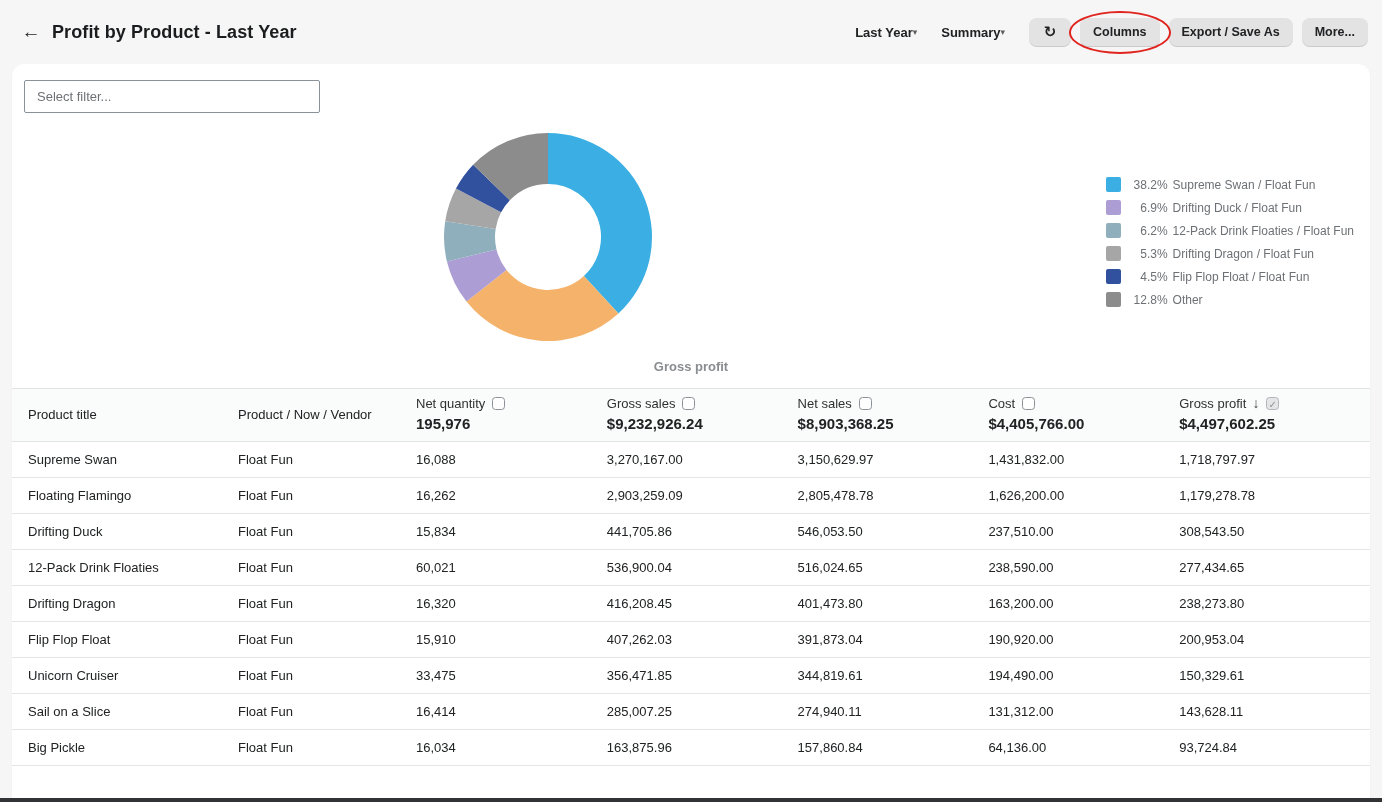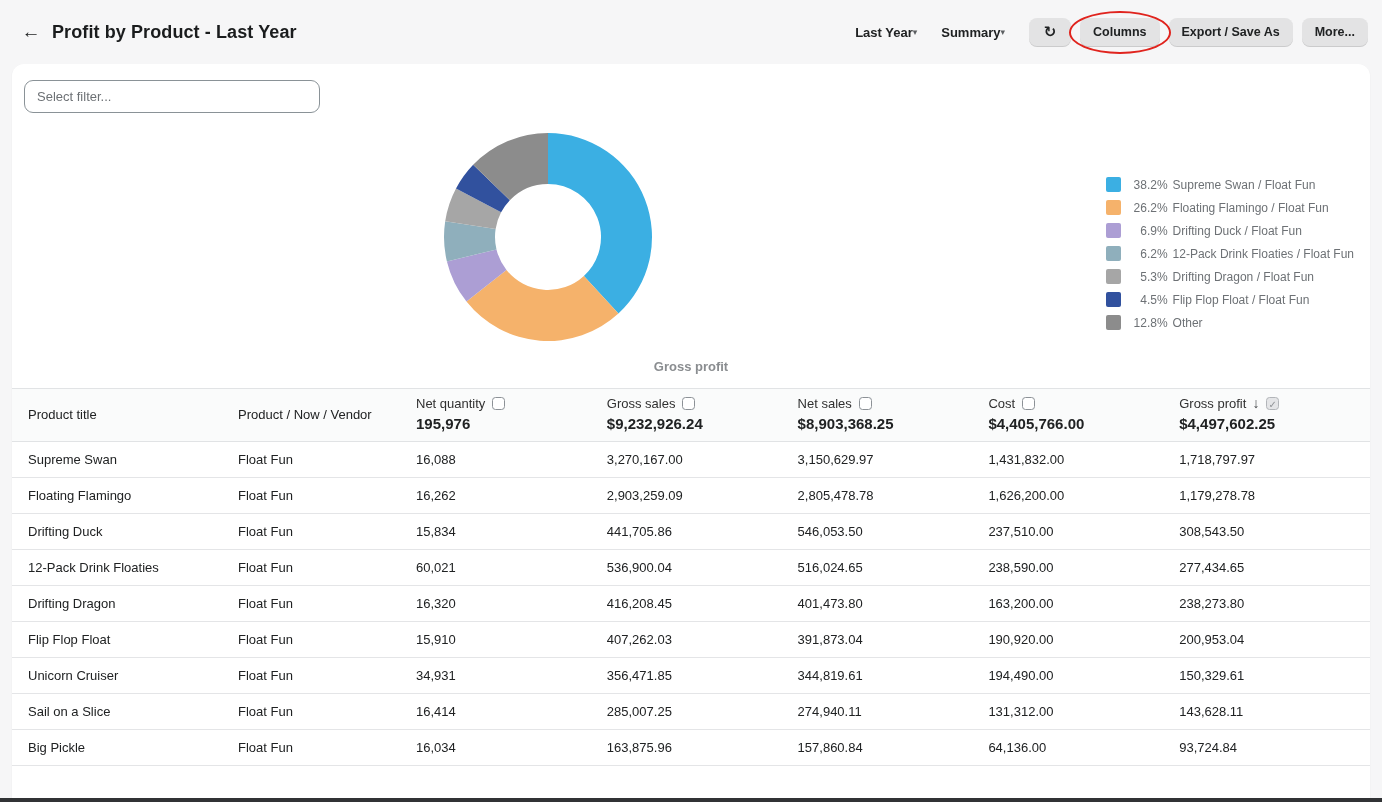--- a/index.html
+++ b/index.html
@@ -67,21 +67,21 @@
     left:12px; right:12px; top:64px; bottom:4px;
     background:#fff;
     border-radius:12px 12px 0 0;
     box-shadow:0 1px 2px rgba(0,0,0,.06);
     overflow:hidden;
   }
   .filter-bar { padding:16px 12px 0 12px; height:49px; }
   .filter-input {
     width:296px; height:33px;
     border:1.5px solid #8a9297;
-    border-radius:9px;
+    border-radius:2px;
     padding:0 12px;
     font-size:13px;
     font-family:inherit;
     color:#202223;
     background:#fff;
     outline:none;
   }
   .filter-input::placeholder { color:#6d7175; }
   
   .chart-section { position:relative; height:275px; }
@@ -200,25 +200,20 @@
         <path d="M35.14584600901543,37.79989175704813 A104,104 0 0 1 109.99999999999999,6 L109.99999999999999,57 A53,53 0 0 0 71.85317152382517,73.20571406849568 Z" fill="#8C8C8C"></path>
       </svg>
     <div class="chart-caption">Gross profit</div>
     <ul class="legend" id="legend">
         <li>
           <span class="swatch" style="background: rgb(59, 175, 227);"></span>
           <span class="pct">38.2%</span>
           <span>Supreme Swan / Float Fun</span>
         </li>
         <li>
-          <span class="swatch" style="background: rgb(245, 178, 107);"></span>
-          <span class="pct">26.2%</span>
-          <span>Floating Flamingo / Float Fun</span>
-        </li>
-        <li>
           <span class="swatch" style="background: rgb(172, 158, 212);"></span>
           <span class="pct">6.9%</span>
           <span>Drifting Duck / Float Fun</span>
         </li>
         <li>
           <span class="swatch" style="background: rgb(143, 175, 188);"></span>
           <span class="pct">6.2%</span>
           <span>12-Pack Drink Floaties / Float Fun</span>
         </li>
         <li>
@@ -317,21 +312,21 @@
           <td class="txt c1">Float Fun</td>
           <td class="num c2">15,910</td>
           <td class="num c3">407,262.03</td>
           <td class="num c4">391,873.04</td>
           <td class="num c5">190,920.00</td>
           <td class="num c6">200,953.04</td>
         </tr>
         <tr>
           <td class="txt c0">Unicorn Cruiser</td>
           <td class="txt c1">Float Fun</td>
-          <td class="num c2">34,931</td>
+          <td class="num c2">33,475</td>
           <td class="num c3">356,471.85</td>
           <td class="num c4">344,819.61</td>
           <td class="num c5">194,490.00</td>
           <td class="num c6">150,329.61</td>
         </tr>
         <tr>
           <td class="txt c0">Sail on a Slice</td>
           <td class="txt c1">Float Fun</td>
           <td class="num c2">16,414</td>
           <td class="num c3">285,007.25</td>

